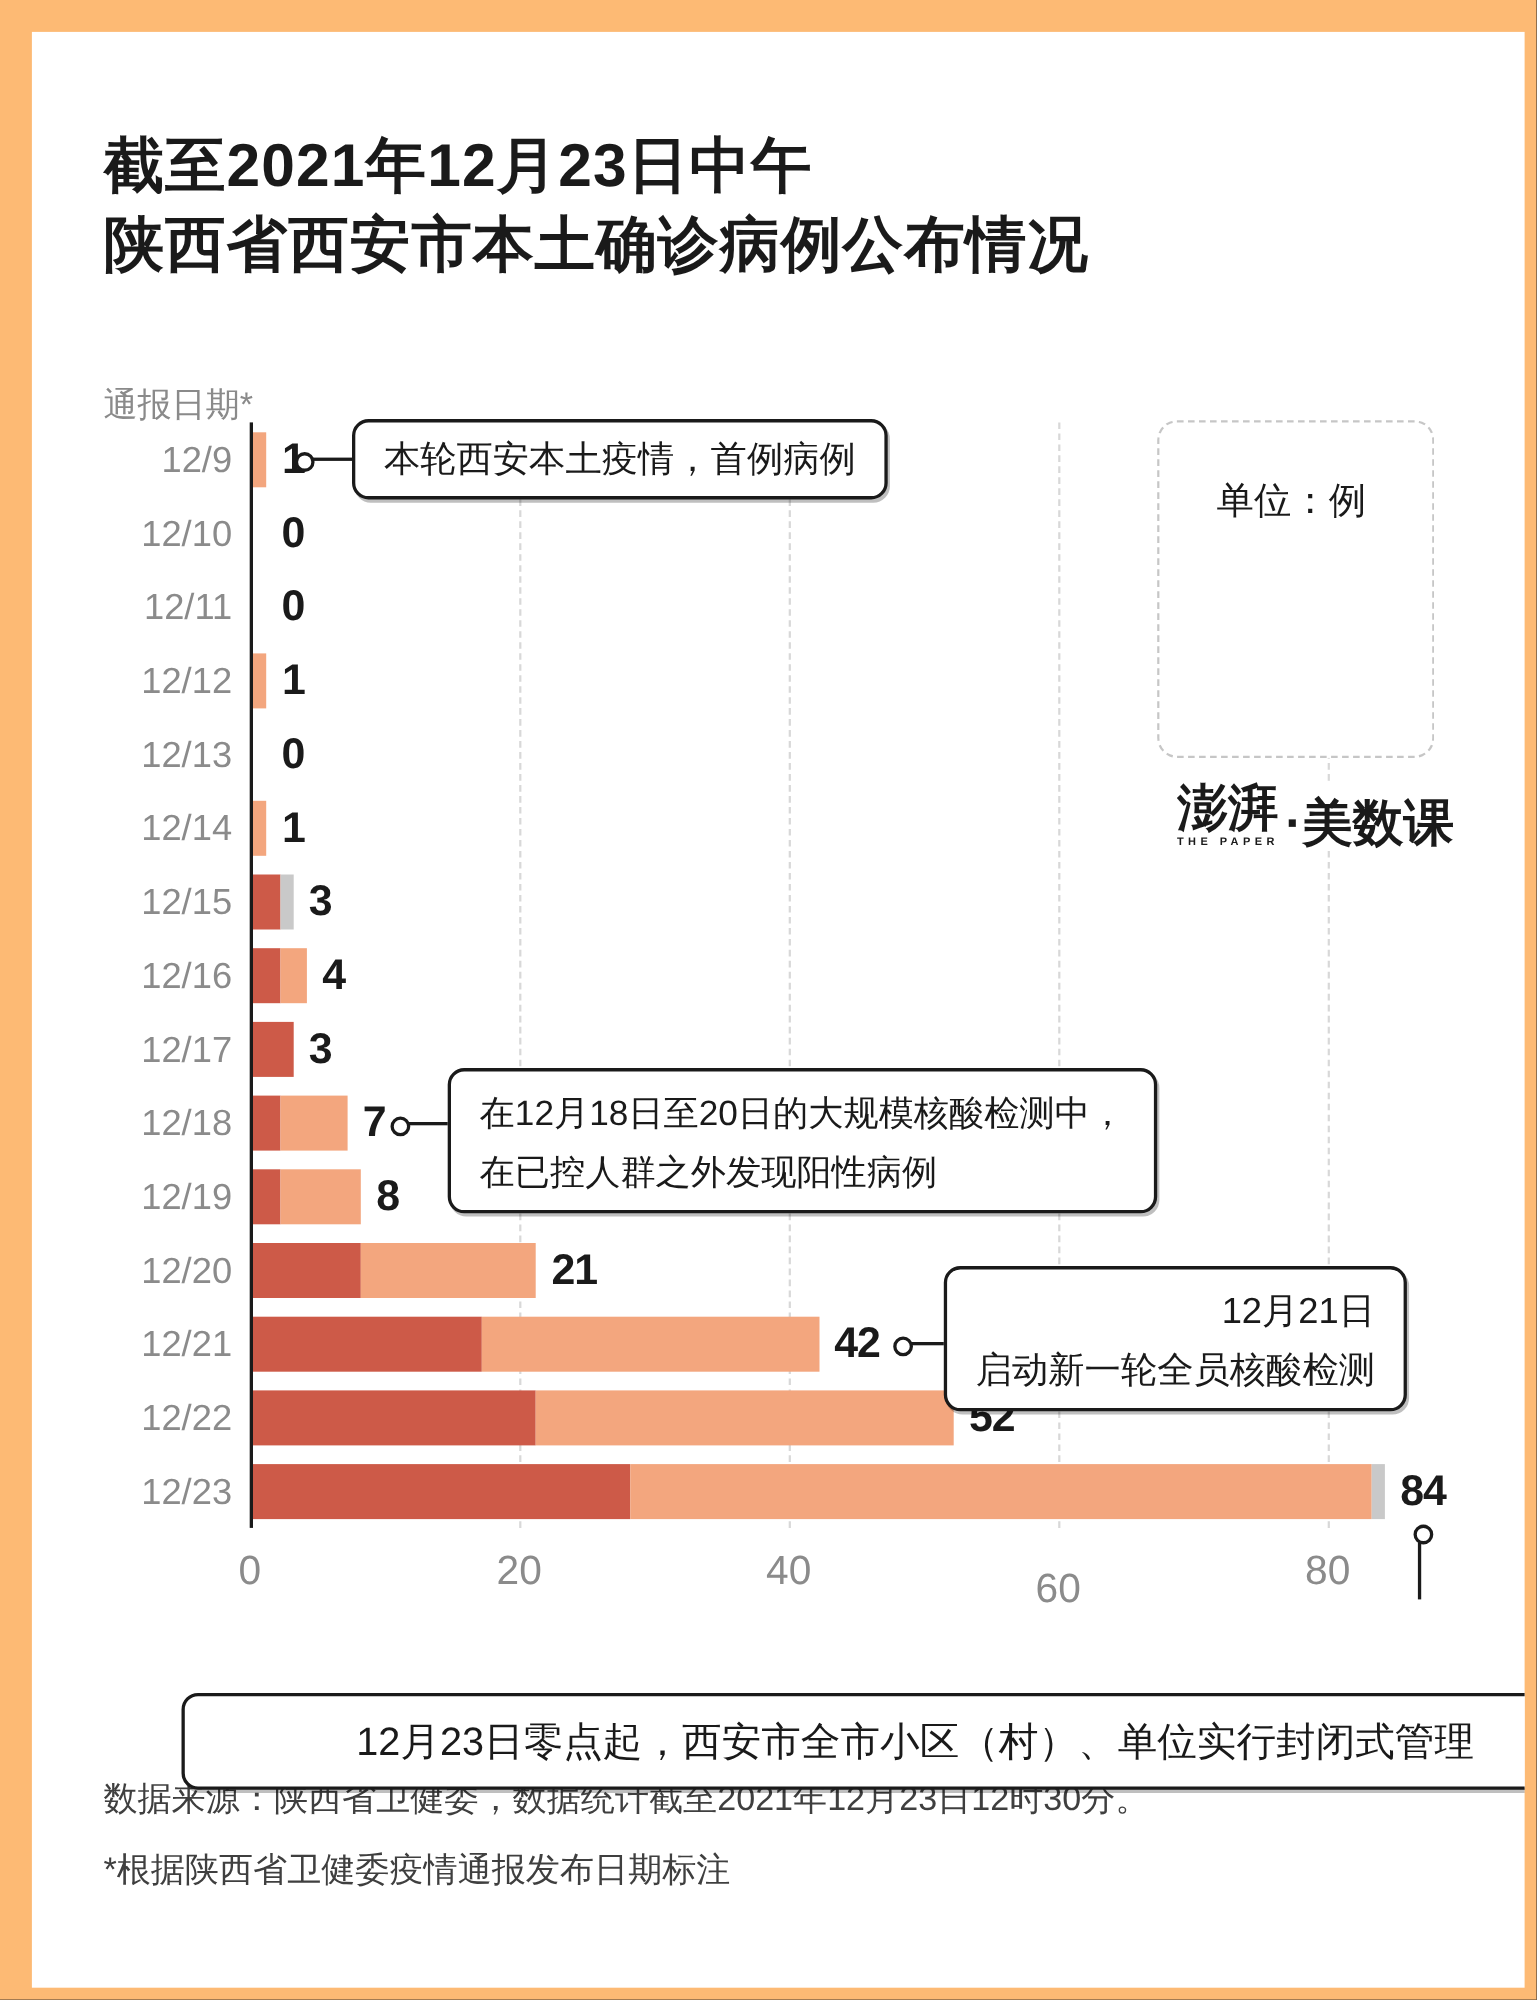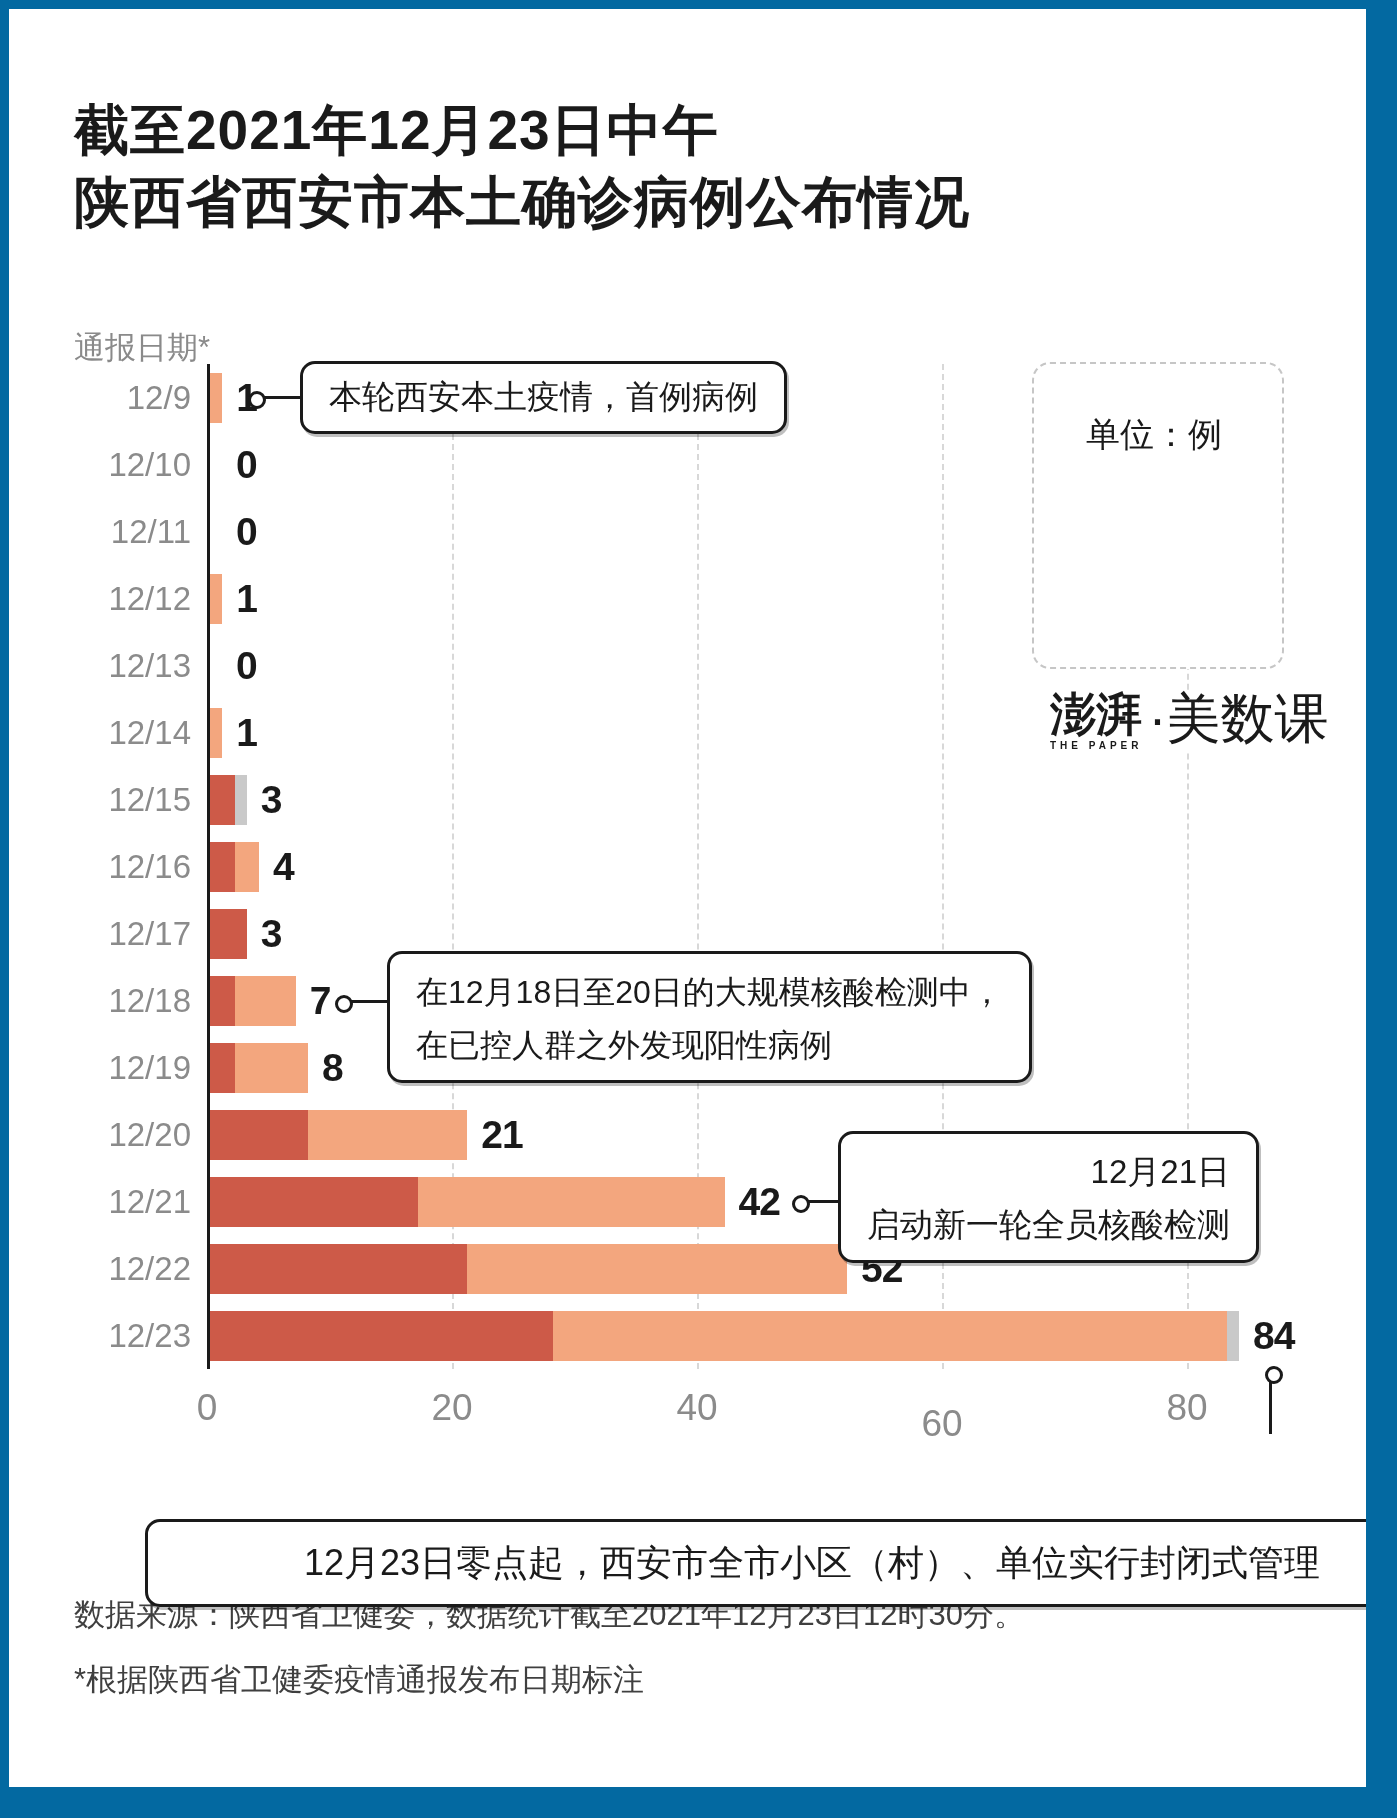--- a/index.html
+++ b/index.html
@@ -1,17 +1,17 @@
 <!DOCTYPE html>
 <html><head>
 <meta charset="utf-8">
 <style>
   html,body{margin:0;padding:0;background:#141414;}
   body{font-family:"Liberation Sans","DejaVu Sans",sans-serif;-webkit-font-smoothing:antialiased;}
-  .frame{width:1397px;height:1818px;background:#0369a1;position:relative;box-sizing:border-box;padding:9px;}
+  .frame{width:1397px;height:1818px;background:#fdba74;position:relative;box-sizing:border-box;padding:29px;}
   .canvas{position:relative;width:1357px;height:1778px;background:#ffffff;overflow:hidden;}
 
   .title{position:absolute;left:65px;top:86px;color:#1a1a1a;font-size:55px;font-weight:900;line-height:1.3;letter-spacing:1px;}
   .ylabel{position:absolute;left:65px;top:318px;color:#8a8a8a;font-size:31px;font-weight:400;}
 
   .plot{position:absolute;left:198px;top:355px;width:1082px;height:1005px;border-left:3px solid #1a1a1a;}
   .gridline{position:absolute;top:0;bottom:0;border-left:2px dashed #d8d8d8;}
 
   .rows{position:absolute;left:0;top:355px;width:1104px;}
   .row{display:flex;height:67px;align-items:center;}
@@ -22,25 +22,25 @@
 
   .xticks{position:absolute;left:0;top:1378px;width:1357px;height:44px;}
   .xtick{position:absolute;transform:translateX(-50%);color:#8b8b8b;font-size:37px;top:0;}
 
   .legend{position:absolute;left:1023px;top:353px;width:252px;height:307px;background:#ffffff;border:2px dashed #c6c6c6;border-radius:18px;box-sizing:border-box;padding:26px 0 0 50px;z-index:5;}
   .legend-item{display:flex;align-items:center;margin-bottom:29px;}
   .swatch{width:46px;height:46px;flex:none;}
   .legend-label{margin-left:20px;color:#1a1a1a;font-size:34px;}
   .legend-unit{margin-top:22px;margin-left:2px;color:#1a1a1a;font-size:34px;font-family:Liberation Serif, serif;}
 
-  .logo{position:absolute;left:1035px;top:682px;display:flex;align-items:flex-start;background:#ffffff;padding:0 6px;z-index:5;}
+  .logo{position:absolute;left:1035px;top:682px;display:flex;align-items:flex-end;background:#ffffff;padding:0 6px;z-index:5;}
   .logo-left{display:flex;flex-direction:column;align-items:center;}
   .logo-pengpai{font-size:46px;font-weight:900;color:#1a1a1a;line-height:1.0;}
   .logo-en{font-size:10px;font-weight:700;letter-spacing:4px;color:#1a1a1a;margin-top:3px;}
-  .logo-right{font-size:54px;font-weight:400;color:#1a1a1a;line-height:1.0;margin-left:6px;}
+  .logo-right{font-size:46px;font-weight:700;color:#1a1a1a;line-height:1.0;margin-left:6px;}
 
   .ann-box{position:absolute;background:#ffffff;border:3px solid #1a1a1a;border-radius:15px;box-shadow:2px 3px 0 rgba(0,0,0,0.25);color:#1a1a1a;white-space:nowrap;z-index:6;box-sizing:border-box;}
   .ann-1{left:291px;top:352px;height:73px;display:flex;align-items:center;padding:0 26px;font-size:33px;}
   .ann-2{left:378px;top:942px;height:132px;padding:12px 26px;font-size:32px;line-height:1.66;}
   .ann-3{left:829px;top:1122px;height:132px;padding:12px 26px;font-size:33px;line-height:1.6;text-align:right;}
   .ann-4{left:136px;top:1510px;width:1334px;height:88px;display:flex;align-items:center;justify-content:center;font-size:36px;}
 
   .marker{position:absolute;width:12px;height:12px;border:3px solid #1a1a1a;border-radius:50%;background:#fff;z-index:7;}
   .conn-h{position:absolute;height:3px;background:#1a1a1a;z-index:6;}
   .conn-v{position:absolute;width:3px;background:#1a1a1a;z-index:6;}

